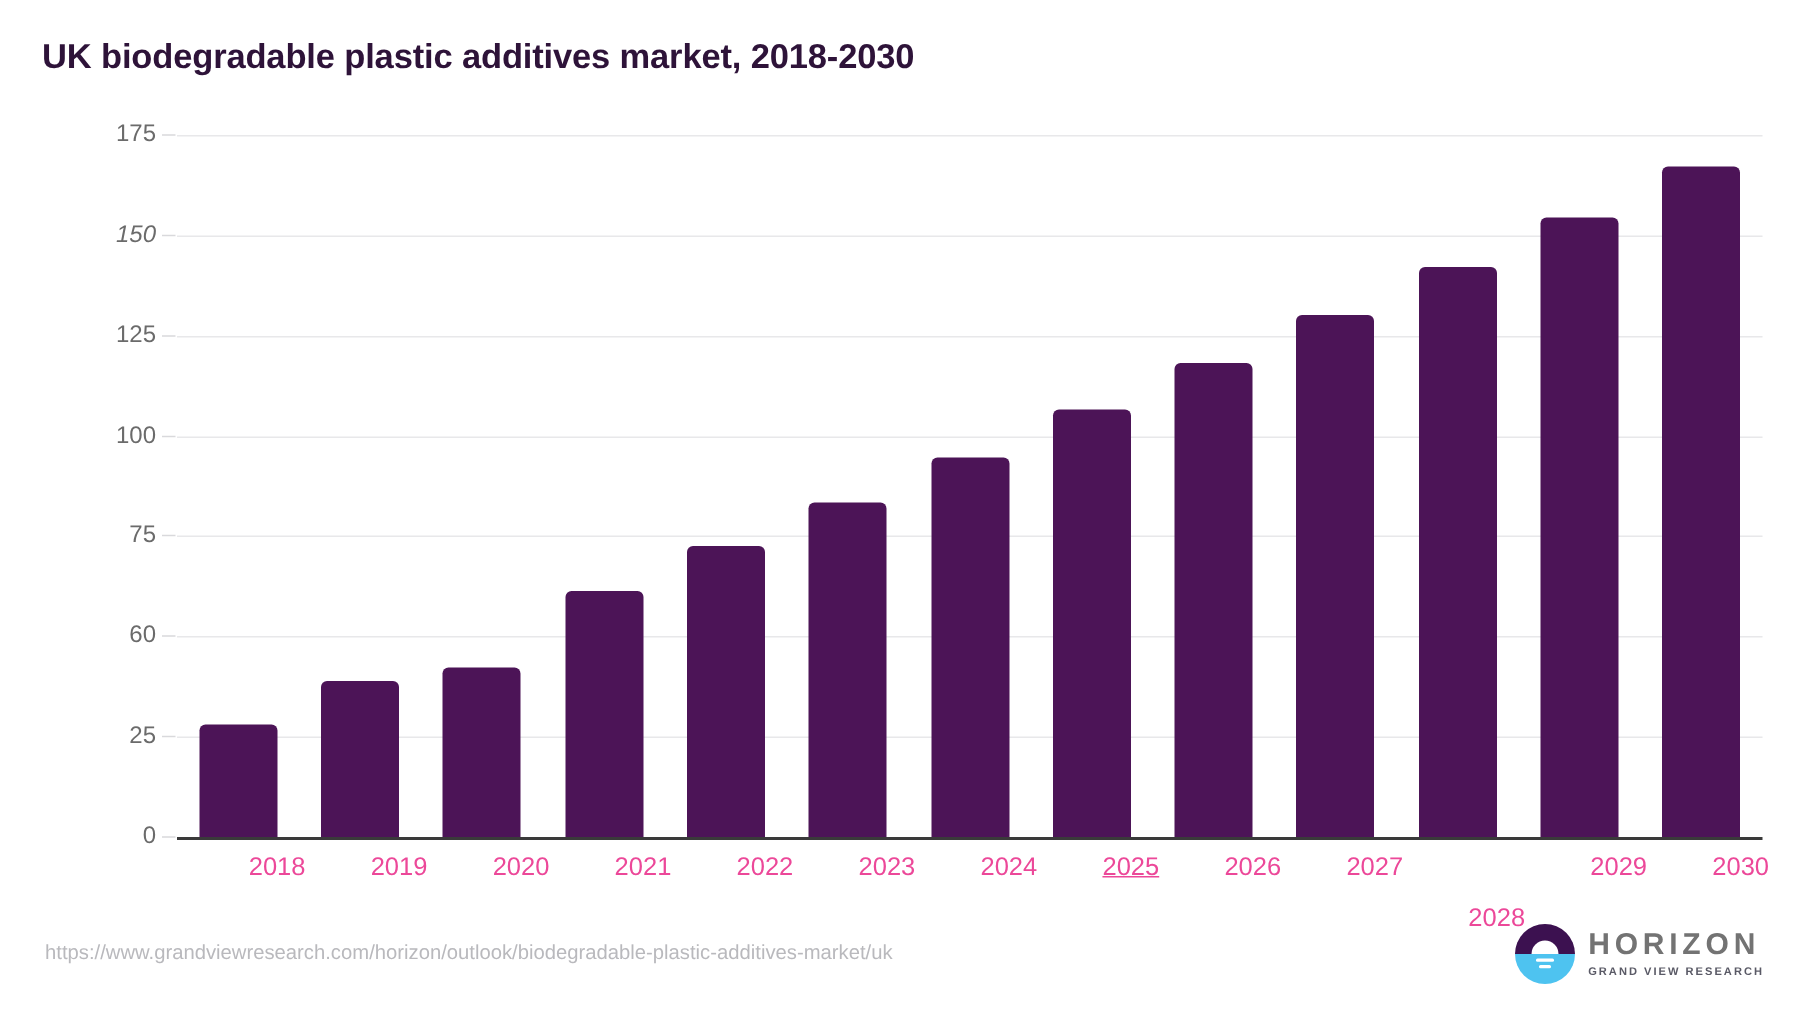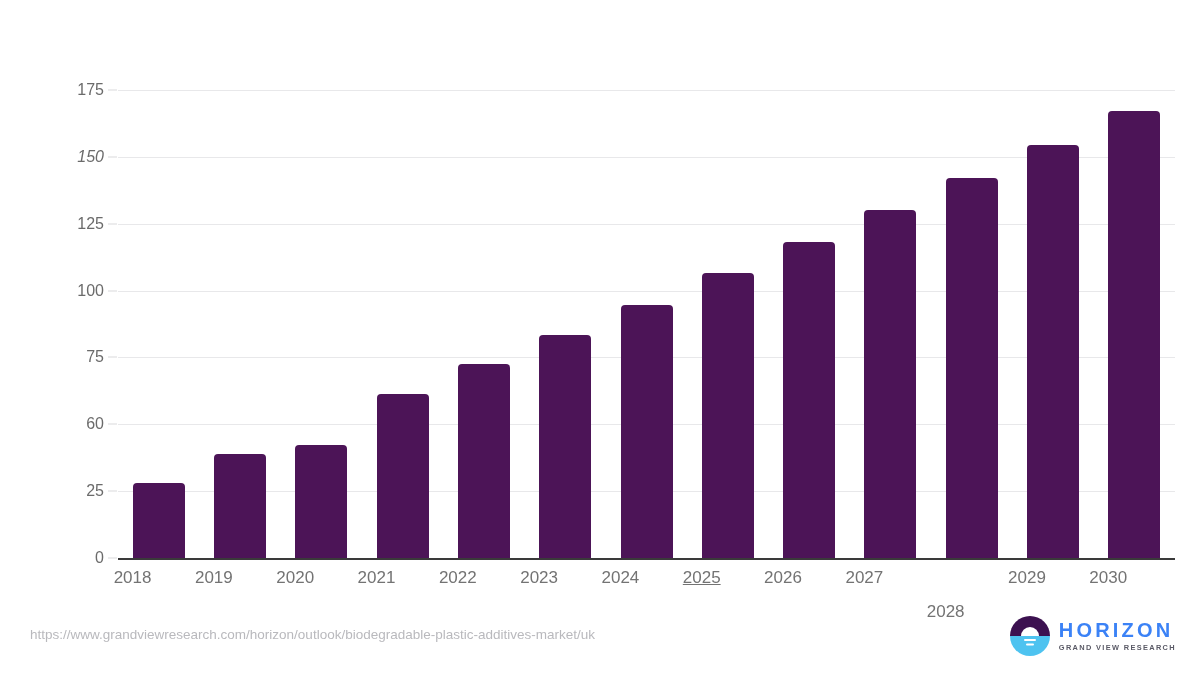--- a/index.html
+++ b/index.html
@@ -66,23 +66,23 @@
     bottom: 0;
     width: 52px;
     background: #4c1457;
     border-radius: 4px 4px 0 0;
   }
   
   .x-tick {
     position: absolute;
     top: 568px;
     width: 90px;
-    text-align: left;
+    text-align: right;
     font-size: 17px;
-    color: #737373;
+    color: #ec4899;
     white-space: nowrap;
   }
   
   #source-url {
     position: absolute;
     left: 30px; top: 627px;
     font-size: 13.5px;
     color: #b9b9bd;
     white-space: nowrap;
   }
@@ -90,33 +90,34 @@
     position: absolute;
     right: 24px; top: 616px;
     display: flex;
     align-items: center;
     gap: 9px;
   }
   #logo-mark { width: 40px; height: 40px; display: block; }
   #logo-text { display: flex; flex-direction: column; line-height: 1; }
   #logo-wordmark {
     font-size: 20px; font-weight: bold;
-    color: #3b82f6; letter-spacing: 3.2px;
+    color: #737373; letter-spacing: 3.2px;
   }
   #logo-tagline {
     font-size: 7.4px; font-weight: bold;
     color: #5a5a66; letter-spacing: 1.35px;
     margin-top: 4px;
   }
 </style>
 </head>
 <body>
 
 <div id="page">
 
+  <div id="chart-title">UK biodegradable plastic additives market, 2018-2030</div>
 
   <div id="plot-area">
     <div id="gridlines">
         <div class="gridline" style="top: 401.143px;"></div>
         <div class="gridline" style="top: 334.286px;"></div>
         <div class="gridline" style="top: 267.429px;"></div>
         <div class="gridline" style="top: 200.571px;"></div>
         <div class="gridline" style="top: 133.714px;"></div>
         <div class="gridline" style="top: 66.8571px;"></div>
         <div class="gridline" style="top: 0px;"></div>

